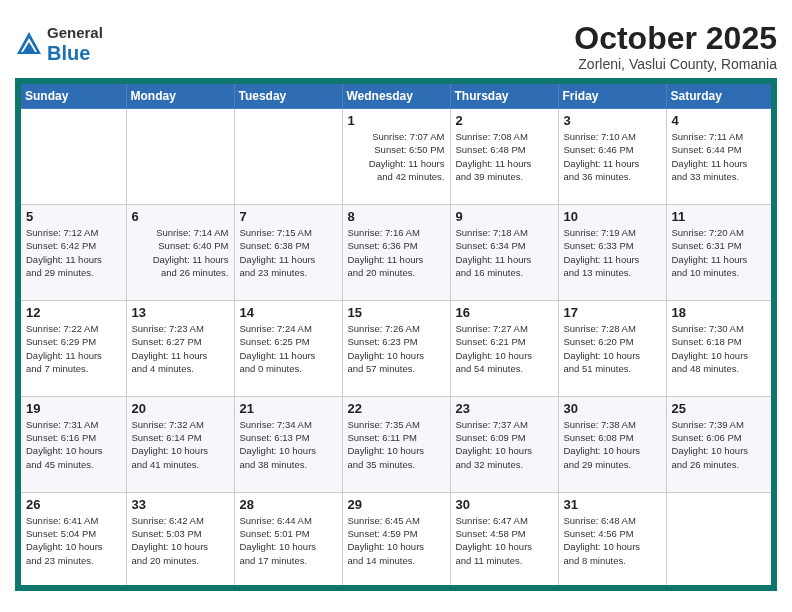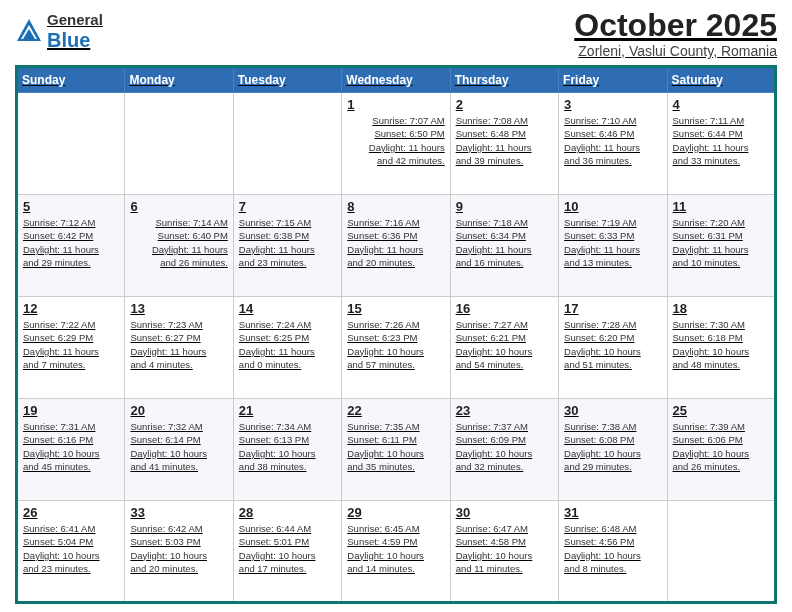--- a/index.html
+++ b/index.html
@@ -6,24 +6,23 @@
     body {
       font-family: Arial, sans-serif;
       background: #fff;
       width: 792px;
       height: 612px;
       overflow: hidden;
     }
     .page {
       width: 792px;
       height: 612px;
-      padding: 8px 15px;
+      padding: 21px 15px;
       display: flex;
       flex-direction: column;
-      text-decoration: underline;
     }
     .header {
       display: flex;
       align-items: flex-start;
       justify-content: space-between;
       margin-bottom: 6px;
     }
     .logo {
       display: flex;
       align-items: center;
@@ -57,21 +56,21 @@
       font-weight: bold;
       color: #222;
       line-height: 1.1;
     }
     .subtitle {
       font-size: 14px;
       color: #444;
     }
     .calendar {
       flex: 1;
-      border: 3px solid #0f766e;
+      border: 6px solid #0f766e;
       border-collapse: collapse;
       width: 100%;
       table-layout: fixed;
     }
     .calendar th {
       background-color: #2e6db4;
       color: #fff;
       font-size: 12px;
       padding: 5px 4px;
       text-align: left;

